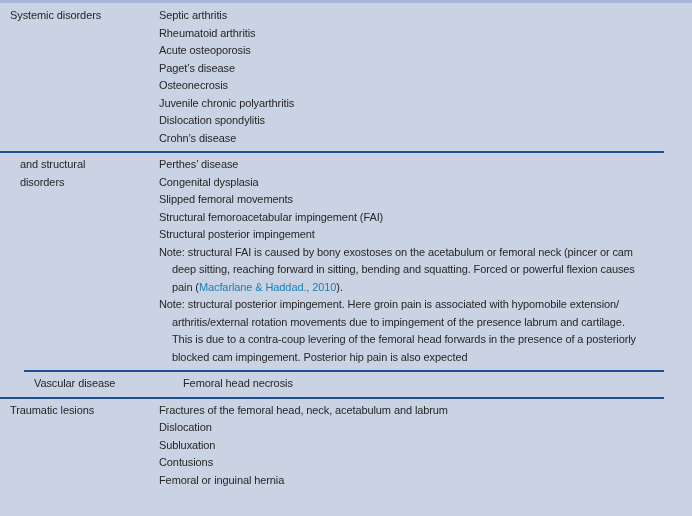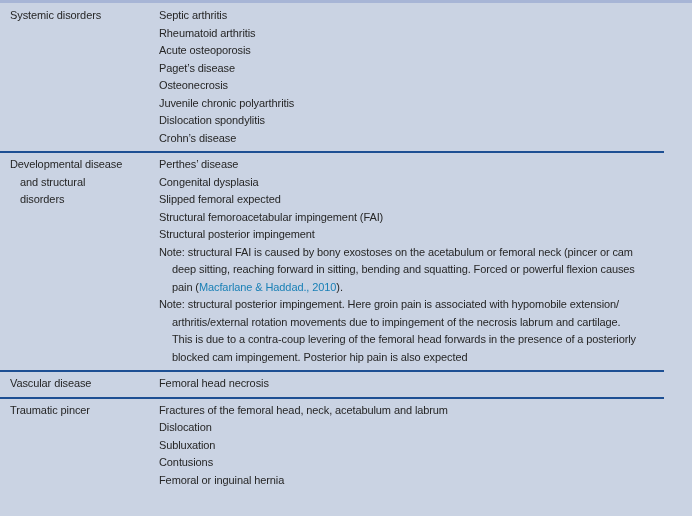--- a/index.html
+++ b/index.html
@@ -19,21 +19,21 @@
     color:var(--text);
   }
   .top-strip{height:3px;background:var(--topstrip);}
   .table{width:664px;}
   .section{
     display:flex;
     border-top:2px solid var(--rule);
     padding:3px 0 4px 0;
   }
   .section.first{border-top:none;padding-top:4px;}
-  .section.pad-btm{}
+  .section.pad-btm{margin-left:24px;}
   .label-col{
     width:159px;
     flex:0 0 159px;
     padding-left:10px;
     line-height:17.5px;
     white-space:nowrap;
   }
   .label-line.cont{padding-left:10px;}
   .items-col{
     flex:1 1 auto;
@@ -61,50 +61,49 @@
           <div class="item">Acute osteoporosis</div>
           <div class="item">Paget’s disease</div>
           <div class="item">Osteonecrosis</div>
           <div class="item">Juvenile chronic polyarthritis</div>
           <div class="item">Dislocation spondylitis</div>
           <div class="item">Crohn’s disease</div>
         </div>
       </div>
       <div class="section">
         <div class="label-col">
-          <div class="label-line">Developmental disease</div>
           <div class="label-line cont">and structural</div>
           <div class="label-line cont">disorders</div>
         </div>
         <div class="items-col">
           <div class="item">Perthes’ disease</div>
           <div class="item">Congenital dysplasia</div>
-          <div class="item">Slipped femoral expected</div>
+          <div class="item">Slipped femoral movements</div>
           <div class="item">Structural femoroacetabular impingement (FAI)</div>
           <div class="item">Structural posterior impingement</div>
           <div class="note-line"><span>Note: </span><span class="i">structural FAI</span><span> is caused by bony exostoses on the acetabulum or femoral neck (pincer or cam</span></div>
           <div class="note-line cont"><span>deep sitting, reaching forward in sitting, bending and squatting. Forced or powerful flexion causes</span></div>
           <div class="note-line cont"><span>pain (</span><span class="link">Macfarlane &amp; Haddad., 2010</span><span>).</span></div>
           <div class="note-line"><span>Note: </span><span class="i">structural posterior impingement</span><span>. Here groin pain is associated with hypomobile extension/</span></div>
-          <div class="note-line cont"><span>arthritis/external rotation movements due to impingement of the </span><span class="i">necrosis</span><span> labrum and cartilage.</span></div>
+          <div class="note-line cont"><span>arthritis/external rotation movements due to impingement of the </span><span class="i">presence</span><span> labrum and cartilage.</span></div>
           <div class="note-line cont"><span>This is due to a contra-coup levering of the femoral head forwards in the presence of a posteriorly</span></div>
           <div class="note-line cont"><span>blocked cam impingement. Posterior hip pain is also expected</span></div>
         </div>
       </div>
       <div class="section pad-btm">
         <div class="label-col">
           <div class="label-line">Vascular disease</div>
         </div>
         <div class="items-col">
           <div class="item">Femoral head necrosis</div>
         </div>
       </div>
       <div class="section">
         <div class="label-col">
-          <div class="label-line">Traumatic pincer</div>
+          <div class="label-line">Traumatic lesions</div>
         </div>
         <div class="items-col">
           <div class="item">Fractures of the femoral head, neck, acetabulum and labrum</div>
           <div class="item">Dislocation</div>
           <div class="item">Subluxation</div>
           <div class="item">Contusions</div>
           <div class="item">Femoral or inguinal hernia</div>
         </div>
       </div>
     </div>

